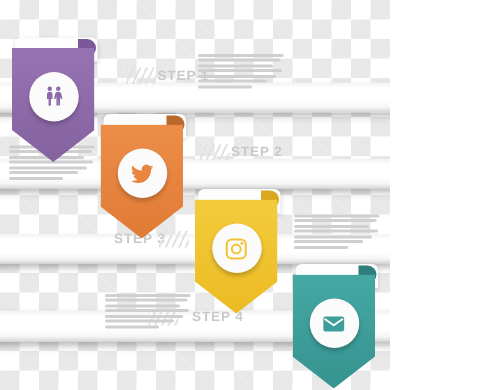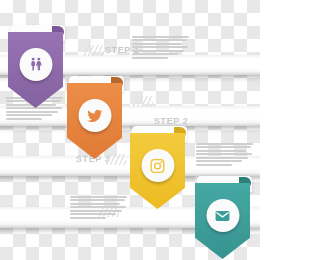--- a/index.html
+++ b/index.html
@@ -158,26 +158,27 @@
 
   <div class="ribbon" style="top:55px;  height:20px;"></div>
   <div class="ribbon" style="top:106px; height:20px;"></div>
   <div class="ribbon" style="top:156px; height:20px;"></div>
   <div class="ribbon" style="top:207px; height:21px;"></div>
 
   <div class="hatch" style="left:84px;  top:45px;"></div>
   <div class="step-label" style="left:105px; top:45px;">STEP 1</div>
 
   <div class="hatch" style="left:133px; top:96px;"></div>
-  <div class="step-label" style="left:154px; top:96px;margin-top:20px;">STEP 2</div>
+  <div class="step-label" style="left:154px; top:96px;">STEP 2</div>
 
   <div class="step-label" style="left:76px;  top:154px;">STEP 3</div>
   <div class="hatch" style="left:106px; top:154px;"></div>
 
   <div class="hatch" style="left:99px;  top:206px;"></div>
+  <div class="step-label" style="left:128px; top:206px;">STEP 4</div>
 
   <div class="para" style="left:132px; top:36px;" title="Lorem ipsum dolor sit amet, consectetur adipiscing elit, sed do eiusmod tempor incididunt ut labore et dolore magna aliqua. Ut enim ad minim veniam, quis nostrud exercitation ullamco.">
     <span class="ln"></span>
       <span class="ln"></span>
       <span class="ln"></span>
     <span class="ln"></span>
       <span class="ln"></span>
       <span class="ln"></span>
       <span class="ln"></span>
   </div>

